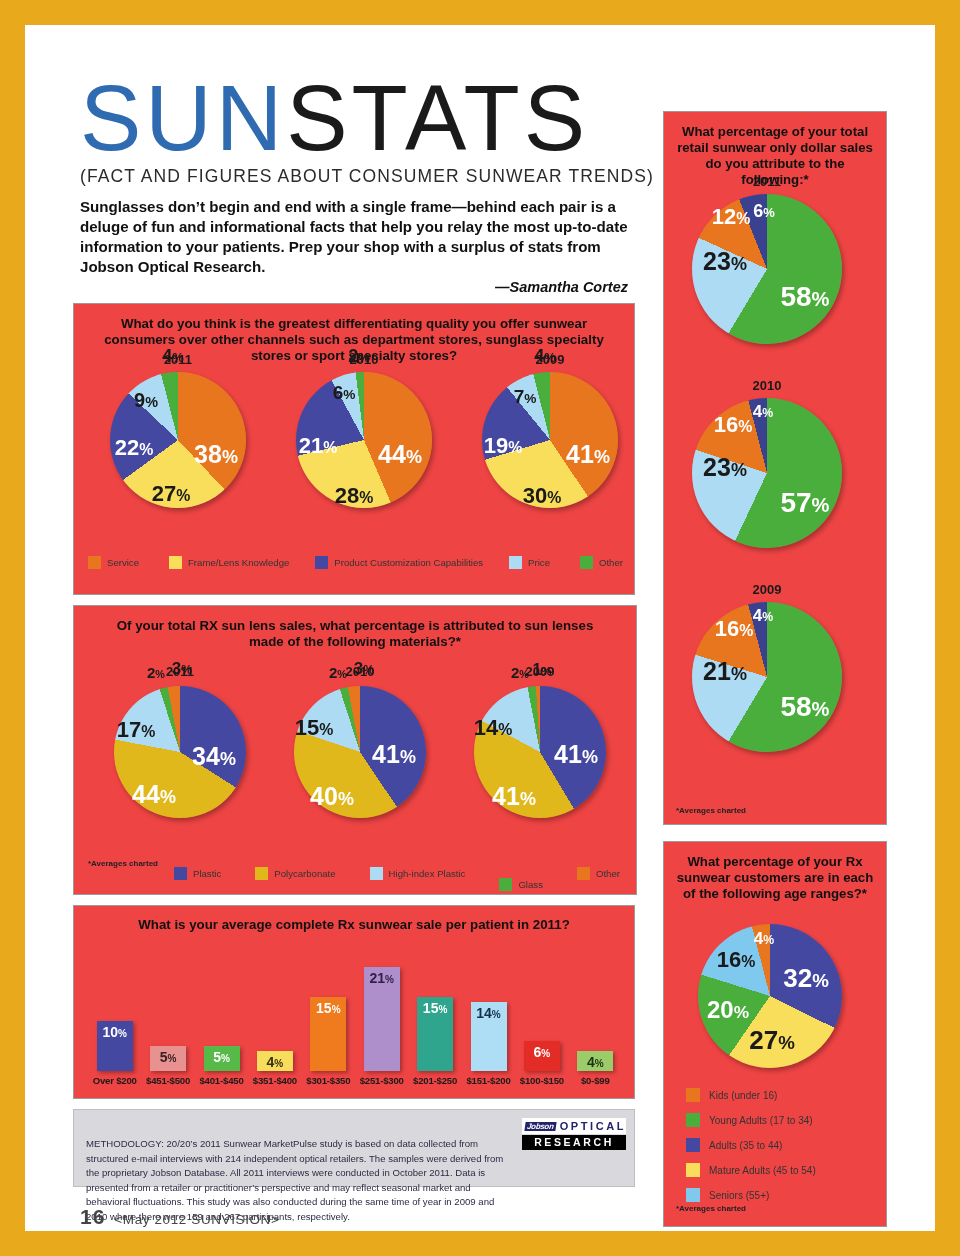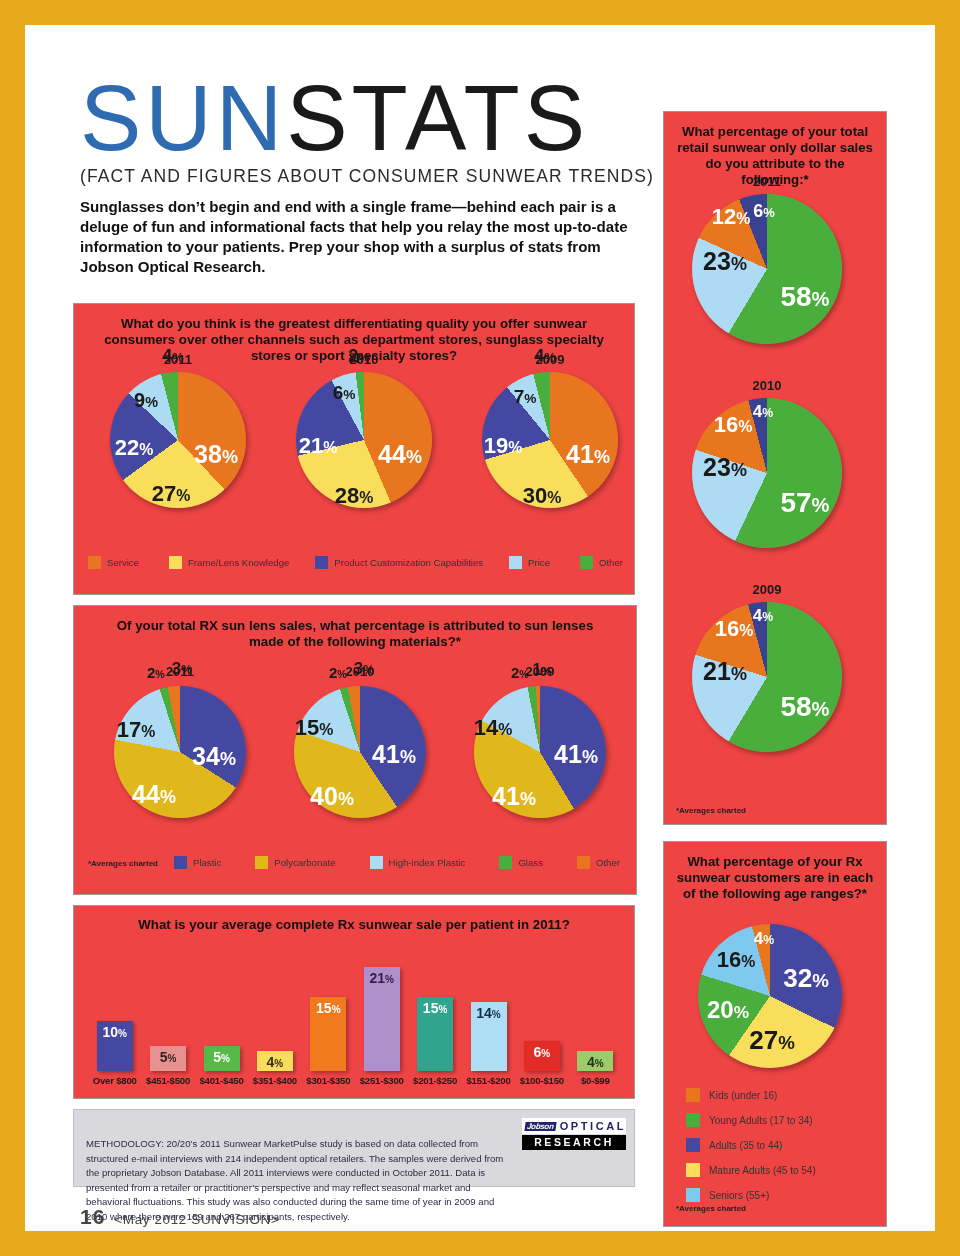--- a/index.html
+++ b/index.html
@@ -168,20 +168,21 @@
 </style>
 </head>
 <body>
 
 <div class="page">
 
   <div class="masthead">
     <div class="logo-line"><span class="logo-sun">SUN</span><span class="logo-stats">STATS</span></div>
     <div class="subtitle">(FACT AND FIGURES ABOUT CONSUMER SUNWEAR TRENDS)</div>
     <div class="intro">Sunglasses don’t begin and end with a single frame—behind each pair is a deluge of fun and informational facts that help you relay the most up-to-date information to your patients. Prep your shop with a surplus of stats from Jobson Optical Research.</div>
+    <div class="byline">—Samantha Cortez</div>
   </div>
 
   <div class="panel" id="panel-q1" style="left:48px; top:278px; width:562px; height:292px;">
     <div class="panel-title" id="q1-title" style="margin:12px 14px 0 14px; font-size:13.3px;">What do you think is the greatest differentiating quality you offer sunwear consumers over other channels such as department stores, sunglass specialty stores or sport specialty stores?</div>
     <div id="q1-charts">
         <div class="pie-wrap" style="left: 36px; top: 48px; width: 136px; height: 160px;">
           <div class="pie-year" style="top: 0px; font-size: 13px;">2011</div>
           <div class="pie" style="left: 0px; top: 20px; width: 136px; height: 136px; background: conic-gradient(rgb(232, 118, 30) 0deg, rgb(232, 118, 30) 136.8deg, rgb(249, 222, 91) 136.8deg, rgb(249, 222, 91) 234deg, rgb(68, 72, 160) 234deg, rgb(68, 72, 160) 313.2deg, rgb(173, 219, 244) 313.2deg, rgb(173, 219, 244) 345.6deg, rgb(74, 174, 60) 345.6deg, rgb(74, 174, 60) 360deg);"></div>
           <div class="pie-label" style="left: 106px; top: 102px; font-size: 25px; color: rgb(255, 255, 255);">38<span class="pct">%</span></div>
           <div class="pie-label" style="left: 61px; top: 142px; font-size: 22px; color: rgb(26, 26, 26);">27<span class="pct">%</span></div>
@@ -269,40 +270,40 @@
           <span class="legend-text" style="font-size: 9.6px;">Plastic</span>
         </div>
         <div class="legend-row" style="margin-right: 14px;">
           <span class="swatch" style="width: 13px; height: 13px; background: rgb(224, 184, 28); margin-right: 6px;"></span>
           <span class="legend-text" style="font-size: 9.6px;">Polycarbonate</span>
         </div>
         <div class="legend-row" style="margin-right: 14px;">
           <span class="swatch" style="width: 13px; height: 13px; background: rgb(173, 219, 244); margin-right: 6px;"></span>
           <span class="legend-text" style="font-size: 9.6px;">High-index Plastic</span>
         </div>
-        <div class="legend-row" style="margin-right: 14px;">
+        <div class="legend-row" style="margin-right: 14px; margin-top: 22px;">
           <span class="swatch" style="width: 13px; height: 13px; background: rgb(74, 174, 60); margin-right: 6px;"></span>
           <span class="legend-text" style="font-size: 9.6px;">Glass</span>
         </div>
         <div class="legend-row" style="margin-right: 14px;">
           <span class="swatch" style="width: 13px; height: 13px; background: rgb(232, 118, 30); margin-right: 6px;"></span>
           <span class="legend-text" style="font-size: 9.6px;">Other</span>
         </div>
       </div>
     <div class="footnote" style="position:absolute; left:14px; top:253px; font-size:8px;">*Averages charted</div>
   </div>
 
   <div class="panel" id="panel-q3" style="left:48px; top:880px; width:562px; height:194px;">
     <div class="panel-title" style="margin:11px 20px 0 20px; font-size:13.3px;">What is your average complete Rx sunwear sale per patient in 2011?</div>
     <div id="q3-bars" style="position:absolute; left:14px; top:52px; width:534px; height:128px;">
         <div class="bar-col" style="left: 8.7px; width: 36px;">
           <div class="bar" style="height: 50px; background: rgb(68, 72, 160);">
             <span class="bar-val" style="color: rgb(255, 255, 255);">10<span class="pct">%</span></span>
           </div>
-          <div class="bar-cat">Over $800</div>
+          <div class="bar-cat">Over $200</div>
         </div>
         <div class="bar-col" style="left: 62.1px; width: 36px;">
           <div class="bar" style="height: 25px; background: rgb(231, 145, 145);">
             <span class="bar-val" style="color: rgb(58, 32, 32);">5<span class="pct">%</span></span>
           </div>
           <div class="bar-cat">$451-$500</div>
         </div>
         <div class="bar-col" style="left: 115.5px; width: 36px;">
           <div class="bar" style="height: 25px; background: rgb(87, 185, 71);">
             <span class="bar-val" style="color: rgb(255, 255, 255);">5<span class="pct">%</span></span>

